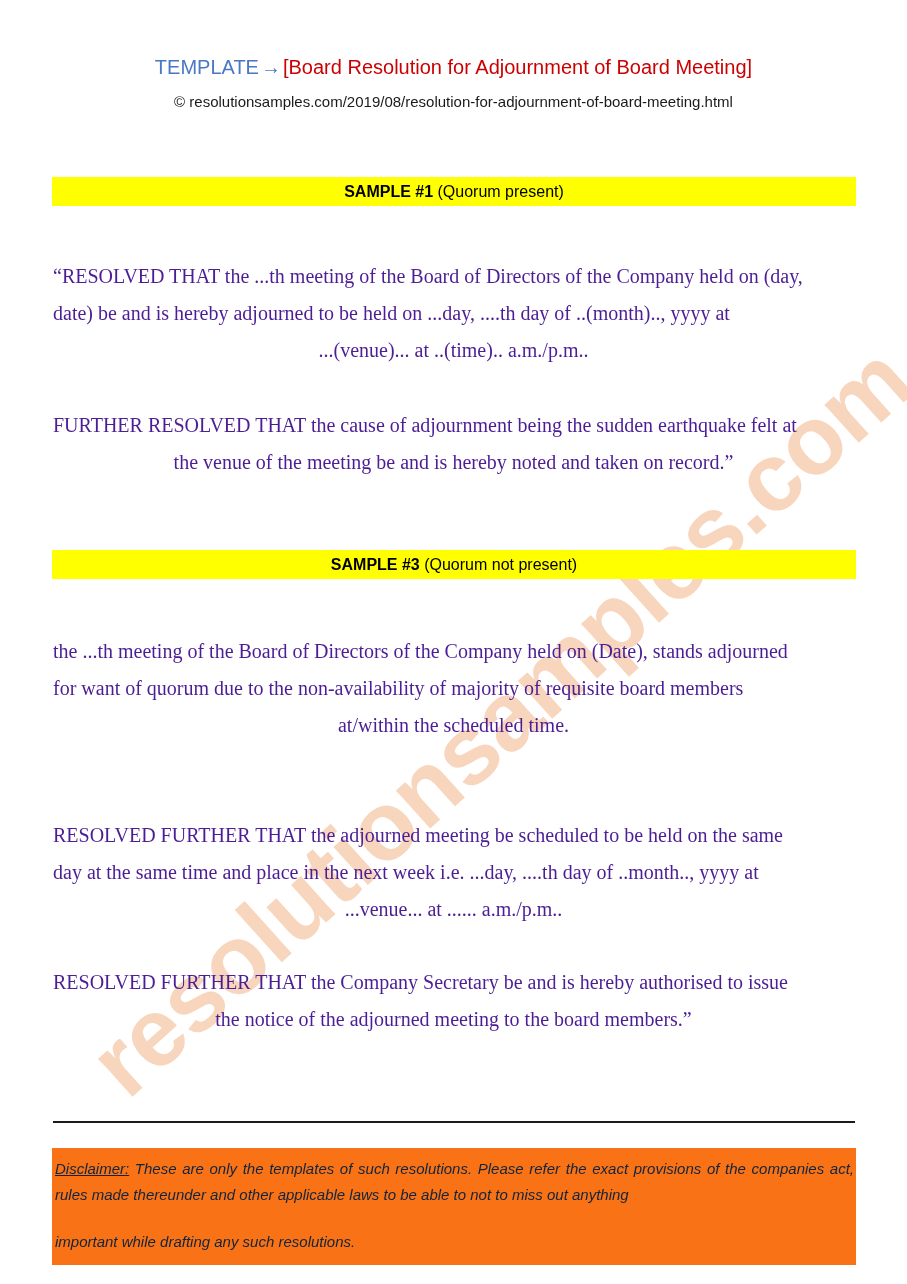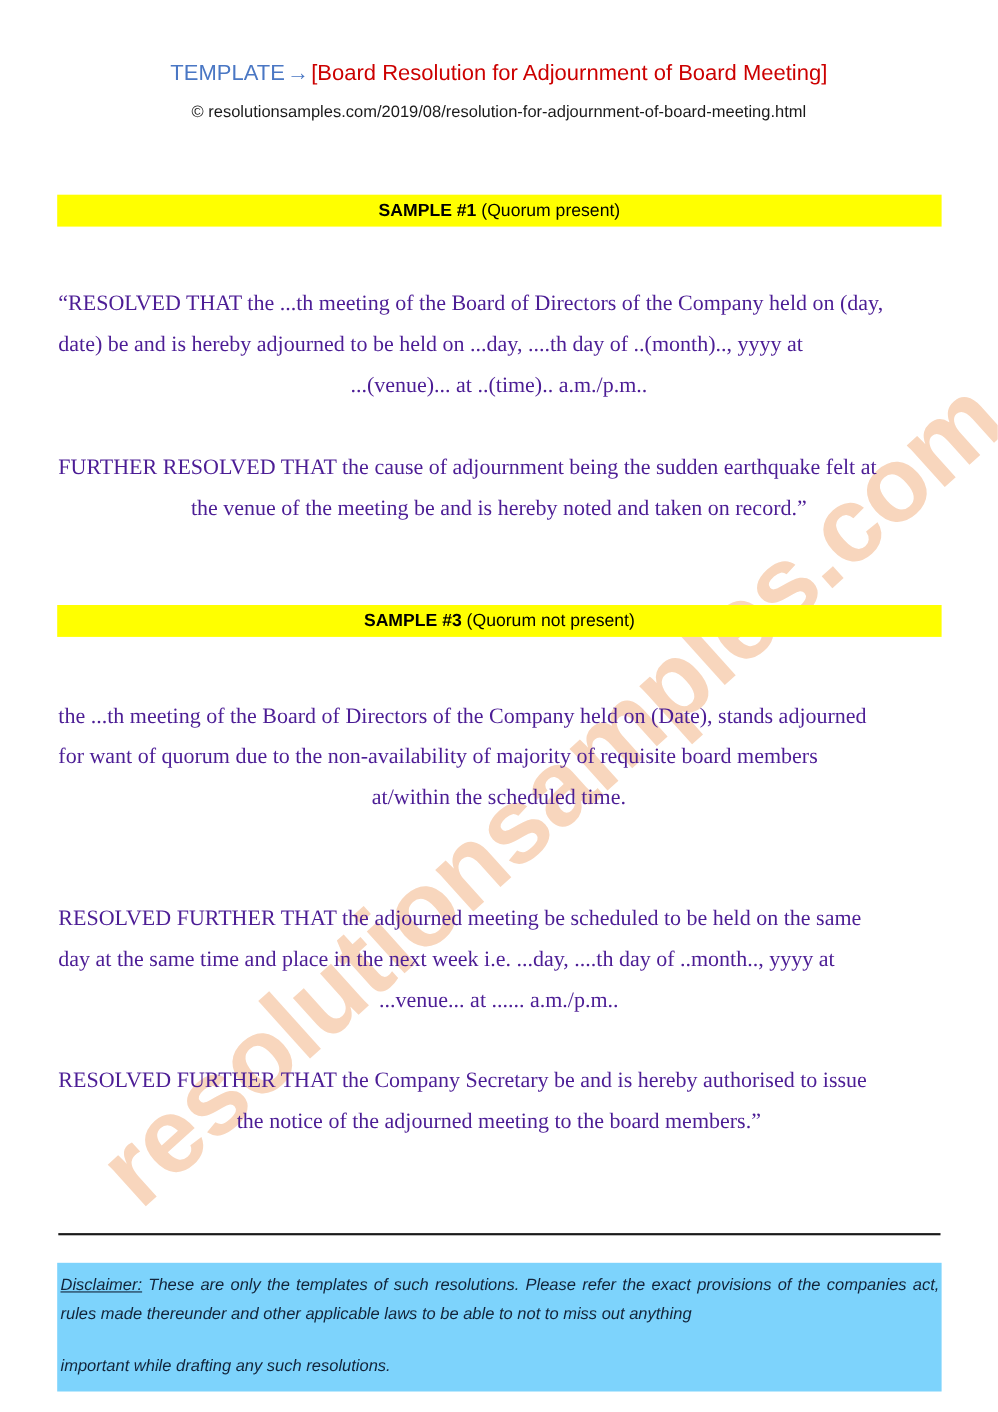--- a/index.html
+++ b/index.html
@@ -122,21 +122,21 @@
     height: 0;
     border-top: 2px solid #1a1a1a;
   }
   .disclaimer {
     position: absolute;
     left: 52px;
     top: 1148px;
     width: 804px;
     padding: 8px 2px 10px 3px;
     box-sizing: border-box;
-    background: #7dd3fc;
+    background: #f97316;
     font-family: "Liberation Sans", "DejaVu Sans", sans-serif;
     font-style: italic;
     font-size: 15px;
     line-height: 26px;
     color: #12243a;
     text-align: justify;
     text-justify: inter-word;
   }
   .disclaimer .dis-label {
     text-decoration: underline;

